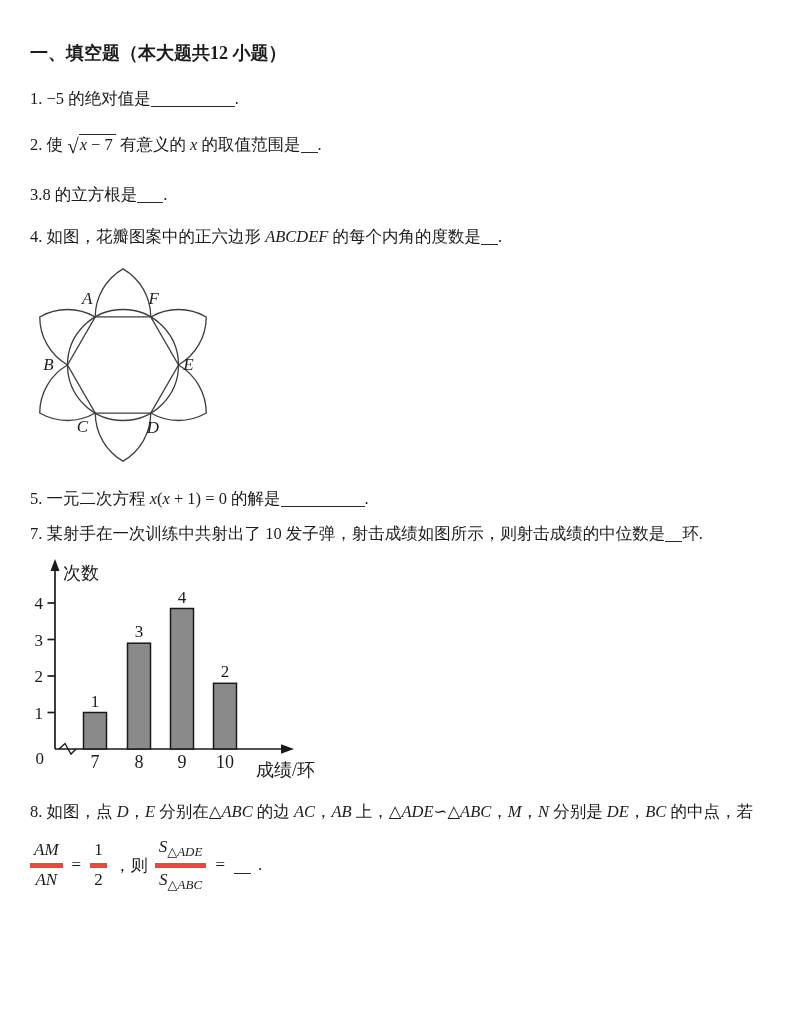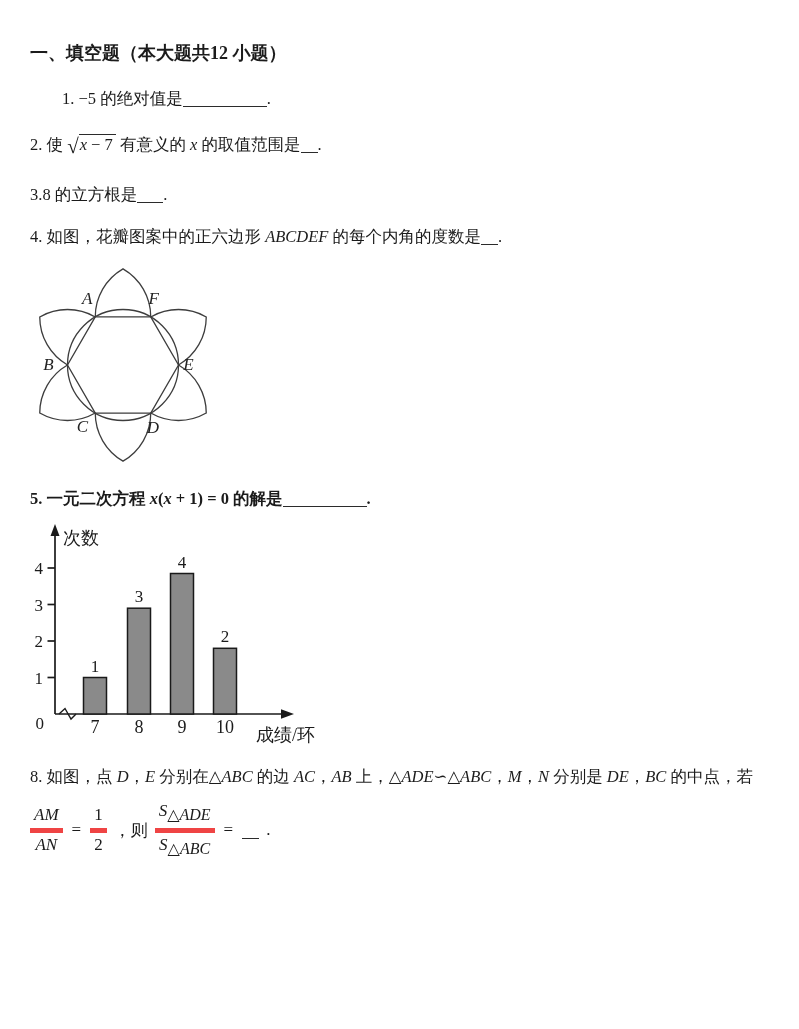--- a/index.html
+++ b/index.html
@@ -5,44 +5,44 @@
   html,body{margin:0;padding:0;background:#fff;}
   .page{
     width:799px;height:1029px;box-sizing:border-box;
     background:#fff;color:#1b1b1b;
     font-family:"Liberation Serif","DejaVu Serif",serif;
     padding:14px 30px 0 30px;overflow:hidden;position:relative;
   }
   .title{font-size:24px;font-weight:bold;text-align:center;margin:6px 0 0 0;letter-spacing:1px;}
   .section-heading{font-size:18px;font-weight:bold;margin:27px 0 0 0;}
   p.q{font-size:16.5px;margin:0;line-height:21px;}
-  #q1{margin-top:23px;margin-left:32px;}
+  #q1{margin-top:23px;}
   #q2{margin-top:25px;}
   #q3{margin-top:27px;}
   #q4{margin-top:21px;}
-  #q5{margin-top:20px;font-weight:bold;}
+  #q5{margin-top:20px;}
   #q6{margin-top:20px;line-height:36px;}
   #q7{margin-top:14px;}
   #q8-line1{margin-top:16px;}
   .blank{display:inline-block;border-bottom:1px solid #2b2b2b;height:0.95em;vertical-align:-3px;}
   .w-long{width:84px;} .w-med{width:26px;} .w-short{width:17px;}
   i{font-family:"Liberation Serif","DejaVu Serif",serif;}
   
   .sqrt{white-space:nowrap;}
   .rad-sign{font-size:21px;vertical-align:-3px;}
   .rad-body{border-top:1.3px solid #2b2b2b;padding:0 3px 0 1px;}
   
   .flower-wrap{margin:16px 0 0 -6px;line-height:0;}
   .chart-wrap{margin:11px 0 0 -2px;line-height:0;}
   
   .formula-row{margin-top:14px;font-size:17px;display:flex;align-items:center;gap:7px;height:58px;}
   .frac{display:inline-block;text-align:center;vertical-align:middle;line-height:1.3;}
   .frac .num{display:block;border-bottom:5px solid #ef4444;padding:0 4px 1px 4px;}
   .frac .den{display:block;padding:1px 4px 0 4px;}
-  .frac sub{font-size:16px;letter-spacing:0;}
+  .frac sub{font-size:13px;letter-spacing:0;}
   .eq{padding:0 2px;}
 </style>
 </head>
 <body>
 
 <div class="page">
 
 
   <h2 class="section-heading">一、填空题（本大题共12 小题）</h2>
 
@@ -69,20 +69,21 @@
         <text x="164.5" y="107.0" text-anchor="middle" font-size="17" font-style="italic" font-family="Liberation Serif, DejaVu Serif, serif" fill="#222">E</text>
         <text x="128.8" y="170.1" text-anchor="middle" font-size="17" font-style="italic" font-family="Liberation Serif, DejaVu Serif, serif" fill="#222">D</text>
         <text x="58.3" y="169.1" text-anchor="middle" font-size="17" font-style="italic" font-family="Liberation Serif, DejaVu Serif, serif" fill="#222">C</text>
         <text x="24.5" y="107.0" text-anchor="middle" font-size="17" font-style="italic" font-family="Liberation Serif, DejaVu Serif, serif" fill="#222">B</text>
       </svg>
   </div>
 
   <p class="q" id="q5"><span class="mathify">5. 一元二次方程 <i>x</i>(<i>x</i> + 1) = 0 的解是</span><span class="blank w-long"></span><span>.</span></p>
 
 
+  <p class="q" id="q7"><span>7. 某射手在一次训练中共射出了 10 发子弹，射击成绩如图所示，则射击成绩的中位数是</span><span class="blank w-short"></span><span>环.</span></p>
 
   <div class="chart-wrap">
     <svg id="chart-svg" width="315" height="230" viewBox="0 0 315 230">
         <line x1="27" y1="194" x2="27" y2="14" stroke="#1a1a1a" stroke-width="1.7"></line>
         <line x1="27" y1="194" x2="256" y2="194" stroke="#1a1a1a" stroke-width="1.7"></line>
         <polygon points="27,4 22.5,16 31.5,16" fill="#1a1a1a"></polygon>
         <polygon points="266,194 253,189.2 253,198.8" fill="#1a1a1a"></polygon>
         <polyline points="31,194 37,188.5 43,199 48,194" fill="none" stroke="#1a1a1a" stroke-width="1.4"></polyline>
         <text x="16" y="209" text-anchor="end" font-size="17" font-family="Liberation Serif, DejaVu Serif, serif" fill="#1b1b1b">0</text>
         <line x1="19.5" y1="157.5" x2="27" y2="157.5" stroke="#1a1a1a" stroke-width="1.7"></line>

